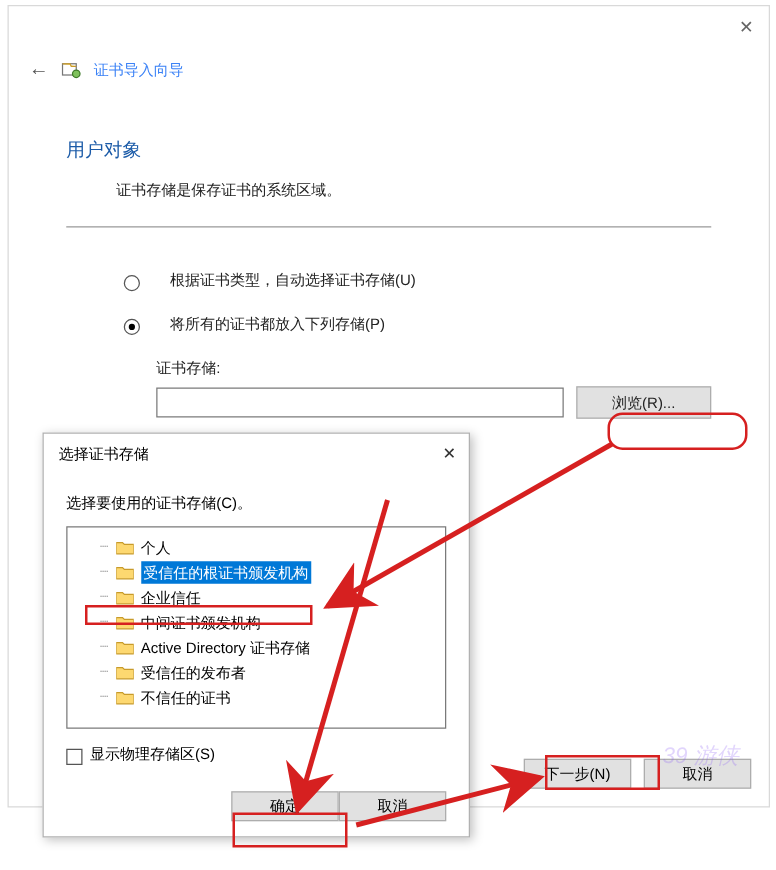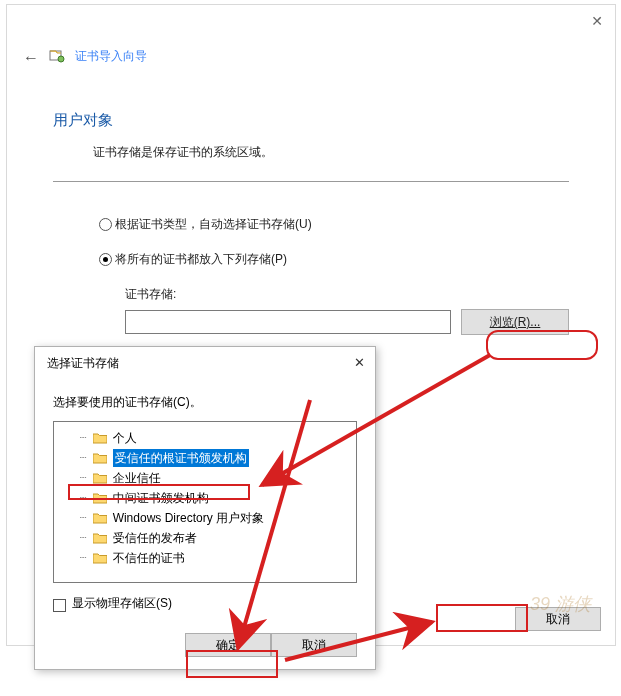--- a/index.html
+++ b/index.html
@@ -11,25 +11,25 @@
   .back-arrow { color: #555; font-size: 16px; }
   .wiz-icon { width: 16px; height: 16px; display:inline-block; }
   .wiz-icon svg { width:16px; height:16px; }
   .title { font-size: 12px; color: #3b82f6; }
   .content { padding: 40px 46px 0 46px; color: #222; }
   .h1 { color: #1a5aa7; font-size: 15px; margin-bottom: 14px; }
   .sub { margin-bottom: 20px; margin-left: 40px; }
   .hr { border-top: 1px solid #999; margin: 0 0 34px 0; }
   .para { padding-left: 28px; margin-bottom: 28px; }
   .radios { padding-left: 46px; }
-  .radio-row { display:flex; align-items:center; gap:3px; margin-bottom: 18px; }
+  .radio-row { display:flex; align-items:flex-end; gap:24px; margin-bottom: 18px; }
   .radio { width:13px; height:13px; border:1px solid #555; border-radius:50%; display:inline-flex; align-items:center; justify-content:center; }
   .radio.sel::after { content:""; width:5px; height:5px; background:#000; border-radius:50%; }
   .store-label { padding-left: 72px; margin-bottom: 6px; }
-  .store-row { padding-left: 72px; display:flex; gap:10px; align-items:center;text-decoration:underline; }
+  .store-row { padding-left: 72px; display:flex; gap:10px; align-items:center; }
   .store-input { width: 332px; height: 24px; border:1px solid #7a7a7a; background:#fff; }
   .browse-btn { width: 110px; height: 26px; background:#e1e1e1; border:1px solid #adadad; text-align:center; line-height:24px; }
 
   .footer-btns { position:absolute; right: 14px; bottom: 14px; display:flex; gap:10px; }
   .win-btn { width: 86px; height: 24px; background:#e1e1e1; border:1px solid #adadad; text-align:center; line-height:22px; }
 
   
   .popup { position:absolute; left: 34px; top: 346px; width: 342px; height: 324px; background:#fff; border:1px solid #b1b1b1; box-shadow: 2px 2px 8px rgba(0,0,0,0.25); }
   .popup-title { position:relative; padding: 8px 12px; }
   .popup-title .close { position:absolute; right:10px; top:8px; font-size:13px; color:#333; }
@@ -40,21 +40,21 @@
   .folder-icon { width:14px; height:12px; display:inline-block; }
   .folder-icon svg { width:14px; height:12px; display:block; }
   .tree-item.sel .lbl { background:#0078d7; color:#fff; padding: 0 2px; }
   .show-phys { padding: 12px 18px; display:flex; align-items:flex-end; gap:6px; }
   .chk { width:13px; height:13px; border:1px solid #555; }
   .popup-btns { position:absolute; right:18px; bottom:12px; display:flex; }
 
   
   .ann-rect { position:absolute; border:2px solid #d62020; pointer-events:none; }
   .arrow-svg { position:absolute; left:0; top:0; width:621px; height:696px; pointer-events:none; }
-  .wm { position:absolute; right:30px; bottom:80px; color:#a16207; font-size:18px; opacity:0.25; font-style:italic; pointer-events:none; }
+  .wm { position:absolute; right:30px; bottom:80px; color:#8b5cf6; font-size:18px; opacity:0.25; font-style:italic; pointer-events:none; }
 </style>
 </head>
 <body>
 
 <div class="main-window">
   <div class="titlebar">
     <span class="close-x">✕</span>
   </div>
   <div class="header">
     <span class="back-arrow">←</span>
@@ -85,20 +85,21 @@
     </div>
 
     <div class="store-label">证书存储:</div>
     <div class="store-row">
       <div class="store-input"></div>
       <div class="browse-btn">浏览(R)...</div>
     </div>
   </div>
 
   <div class="footer-btns">
+    <div class="win-btn">下一步(N)</div>
     <div class="win-btn">取消</div>
   </div>
 </div>
 
 <div class="popup">
   <div class="popup-title">
     <span>选择证书存储</span>
     <span class="close">✕</span>
   </div>
   <div class="popup-sub">选择要使用的证书存储(C)。</div>
@@ -139,21 +140,21 @@
         </span>
       <span class="lbl">中间证书颁发机构</span>
     </div>
     <div class="tree-item">
       <span class="dots">┈</span>
       <span class="folder-icon">
           <svg viewBox="0 0 14 12">
             <path d="M0 2h5l1.5 1.5H14V11H0z" fill="#fdd870" stroke="#c89b2b"></path>
           </svg>
         </span>
-      <span class="lbl">Windows Directory 用户对象</span>
+      <span class="lbl">Active Directory 证书存储</span>
     </div>
     <div class="tree-item">
       <span class="dots">┈</span>
       <span class="folder-icon">
           <svg viewBox="0 0 14 12">
             <path d="M0 2h5l1.5 1.5H14V11H0z" fill="#fdd870" stroke="#c89b2b"></path>
           </svg>
         </span>
       <span class="lbl">受信任的发布者</span>
     </div>

